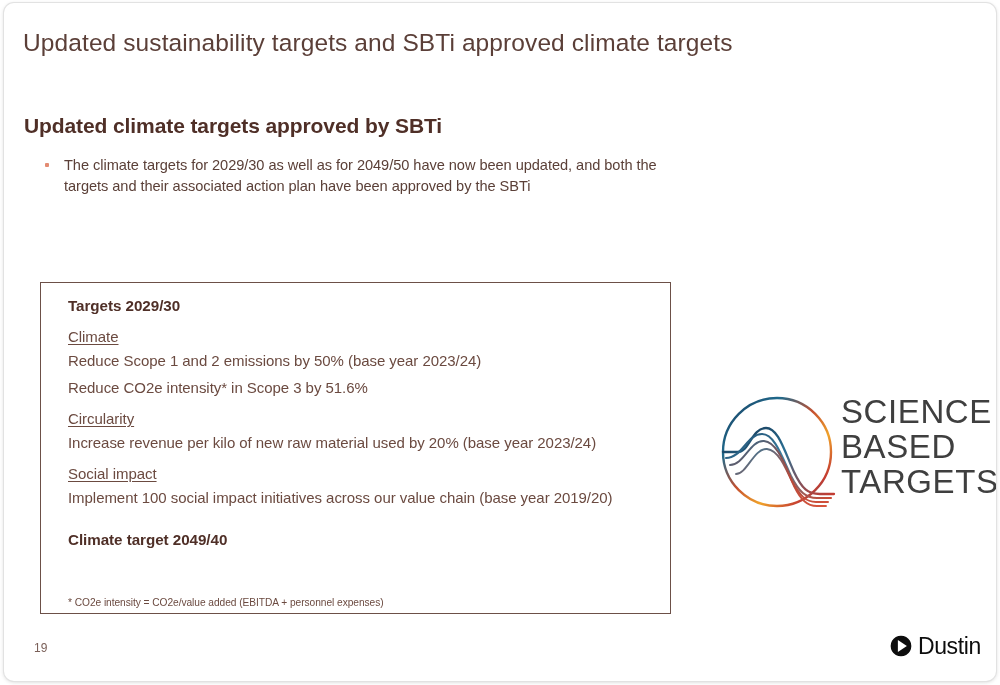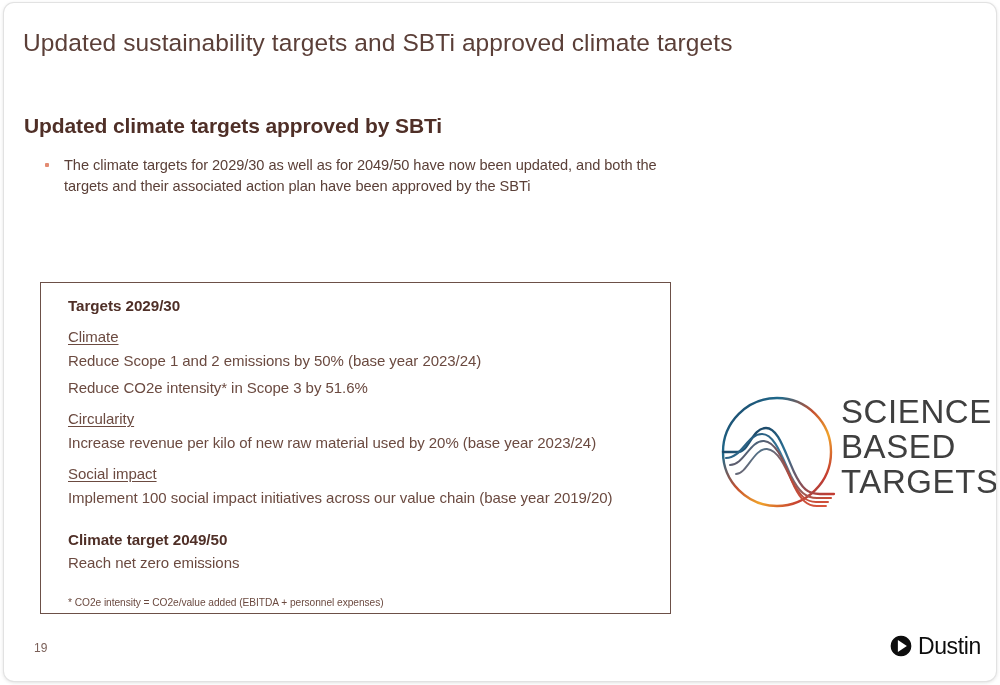--- a/index.html
+++ b/index.html
@@ -208,22 +208,21 @@
       <div><span class="box-sub">Climate</span></div>
       <div class="box-line">Reduce Scope 1 and 2 emissions by 50% (base year 2023/24)</div>
       <div class="box-line tight">Reduce CO2e intensity* in Scope 3 by 51.6%</div>
 
       <div><span class="box-sub">Circularity</span></div>
       <div class="box-line">Increase revenue per kilo of new raw material used by 20% (base year 2023/24)</div>
 
       <div><span class="box-sub">Social impact</span></div>
       <div class="box-line">Implement 100 social impact initiatives across our value chain (base year 2019/20)</div>
 
-      <div class="box-h spaced">Climate target 2049/50</div>
-      <div class="box-line">Reach net zero emissions</div>
+      <div class="box-h spaced">Climate target 2049/40</div>
     </div>
     <div class="footnote">* CO2e intensity = CO2e/value added (EBITDA + personnel expenses)</div>
   </div>
 
   <div class="sbti-logo">
     <svg class="sbti-mark" viewBox="0 0 122 128">
       <defs>
         <linearGradient id="ringGrad" x1="0" y1="0" x2="1" y2="1">
           <stop offset="0%" stop-color="#1b3a5c"></stop>
           <stop offset="26%" stop-color="#1f6a8c"></stop>

